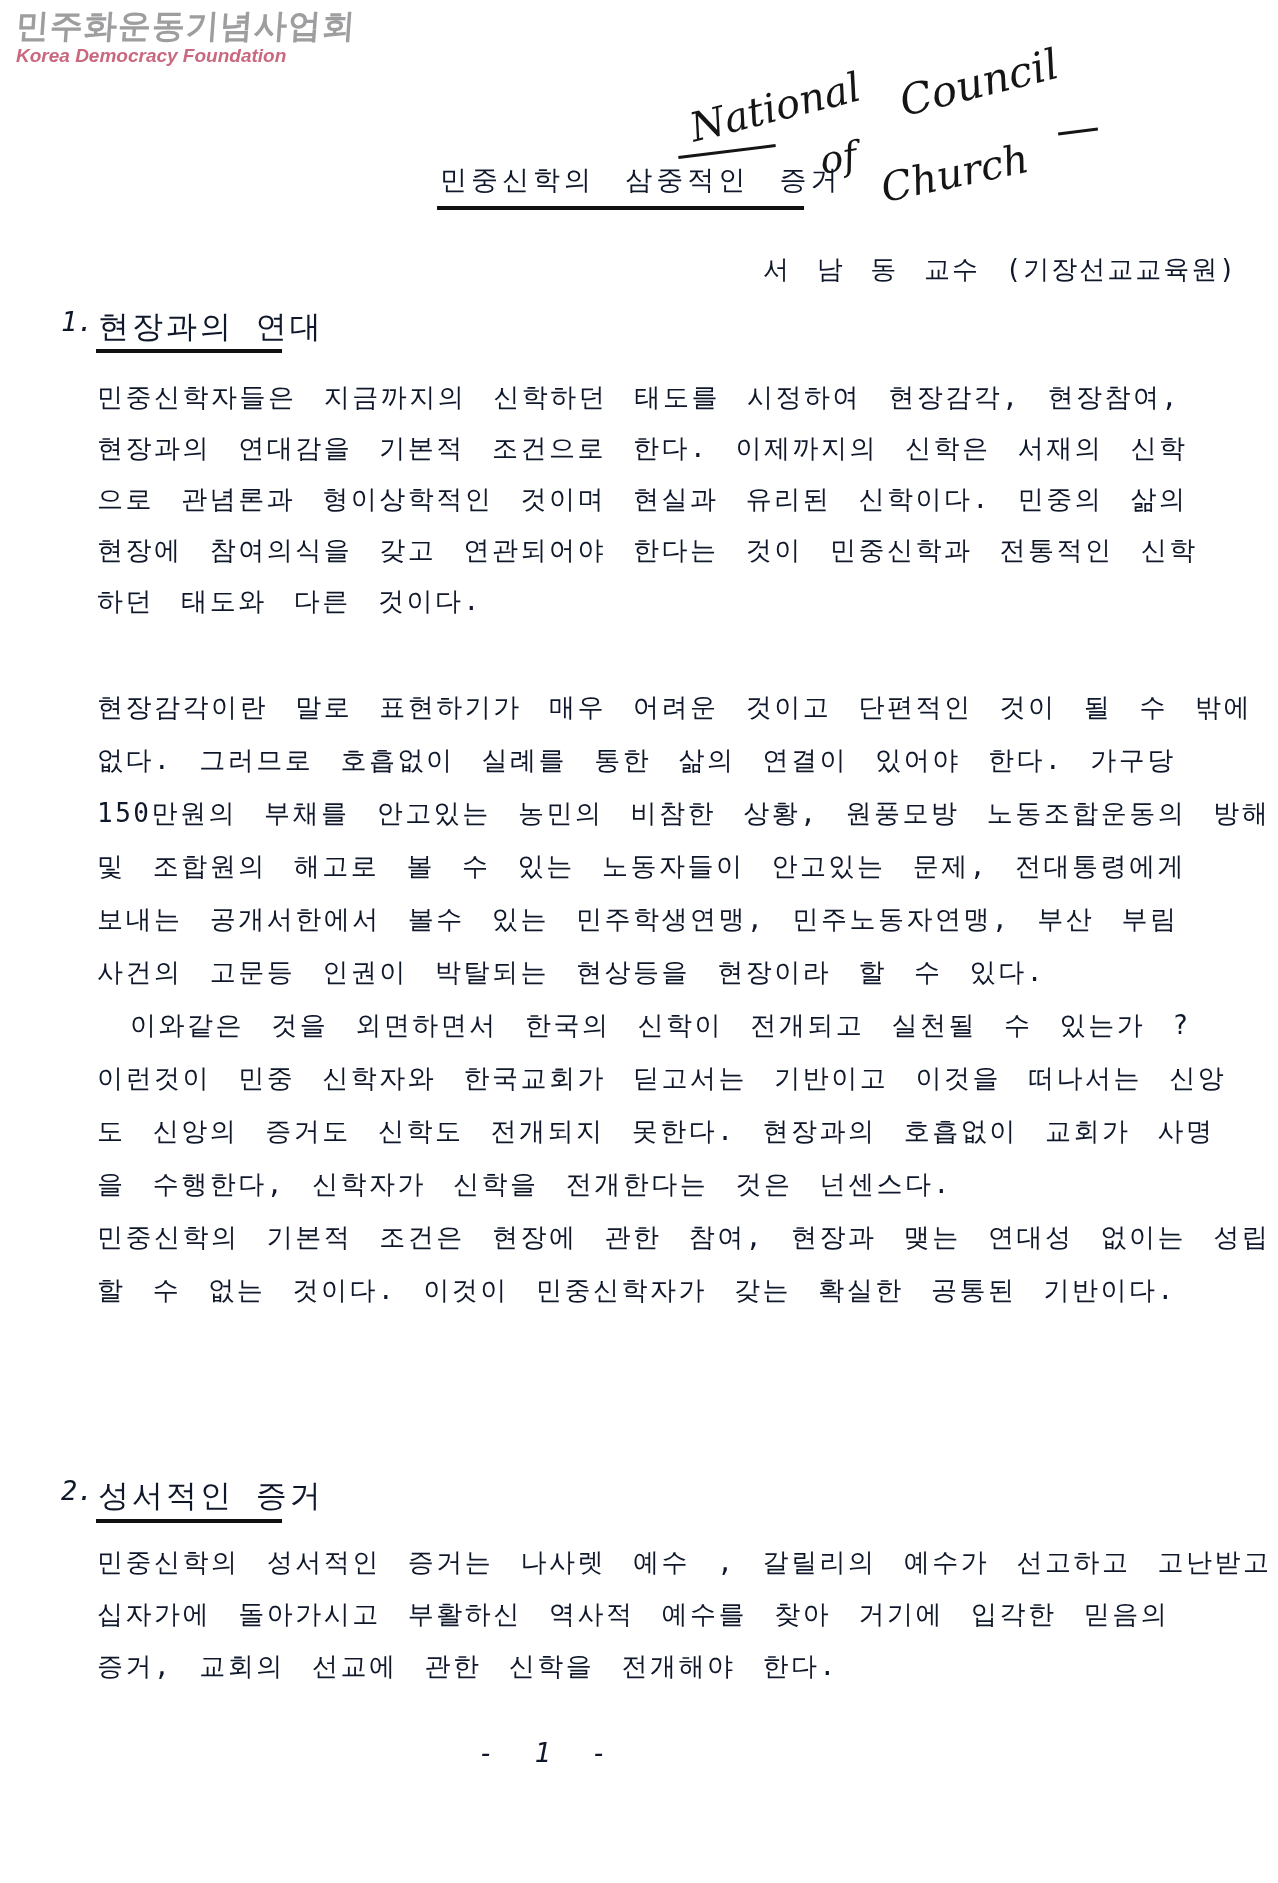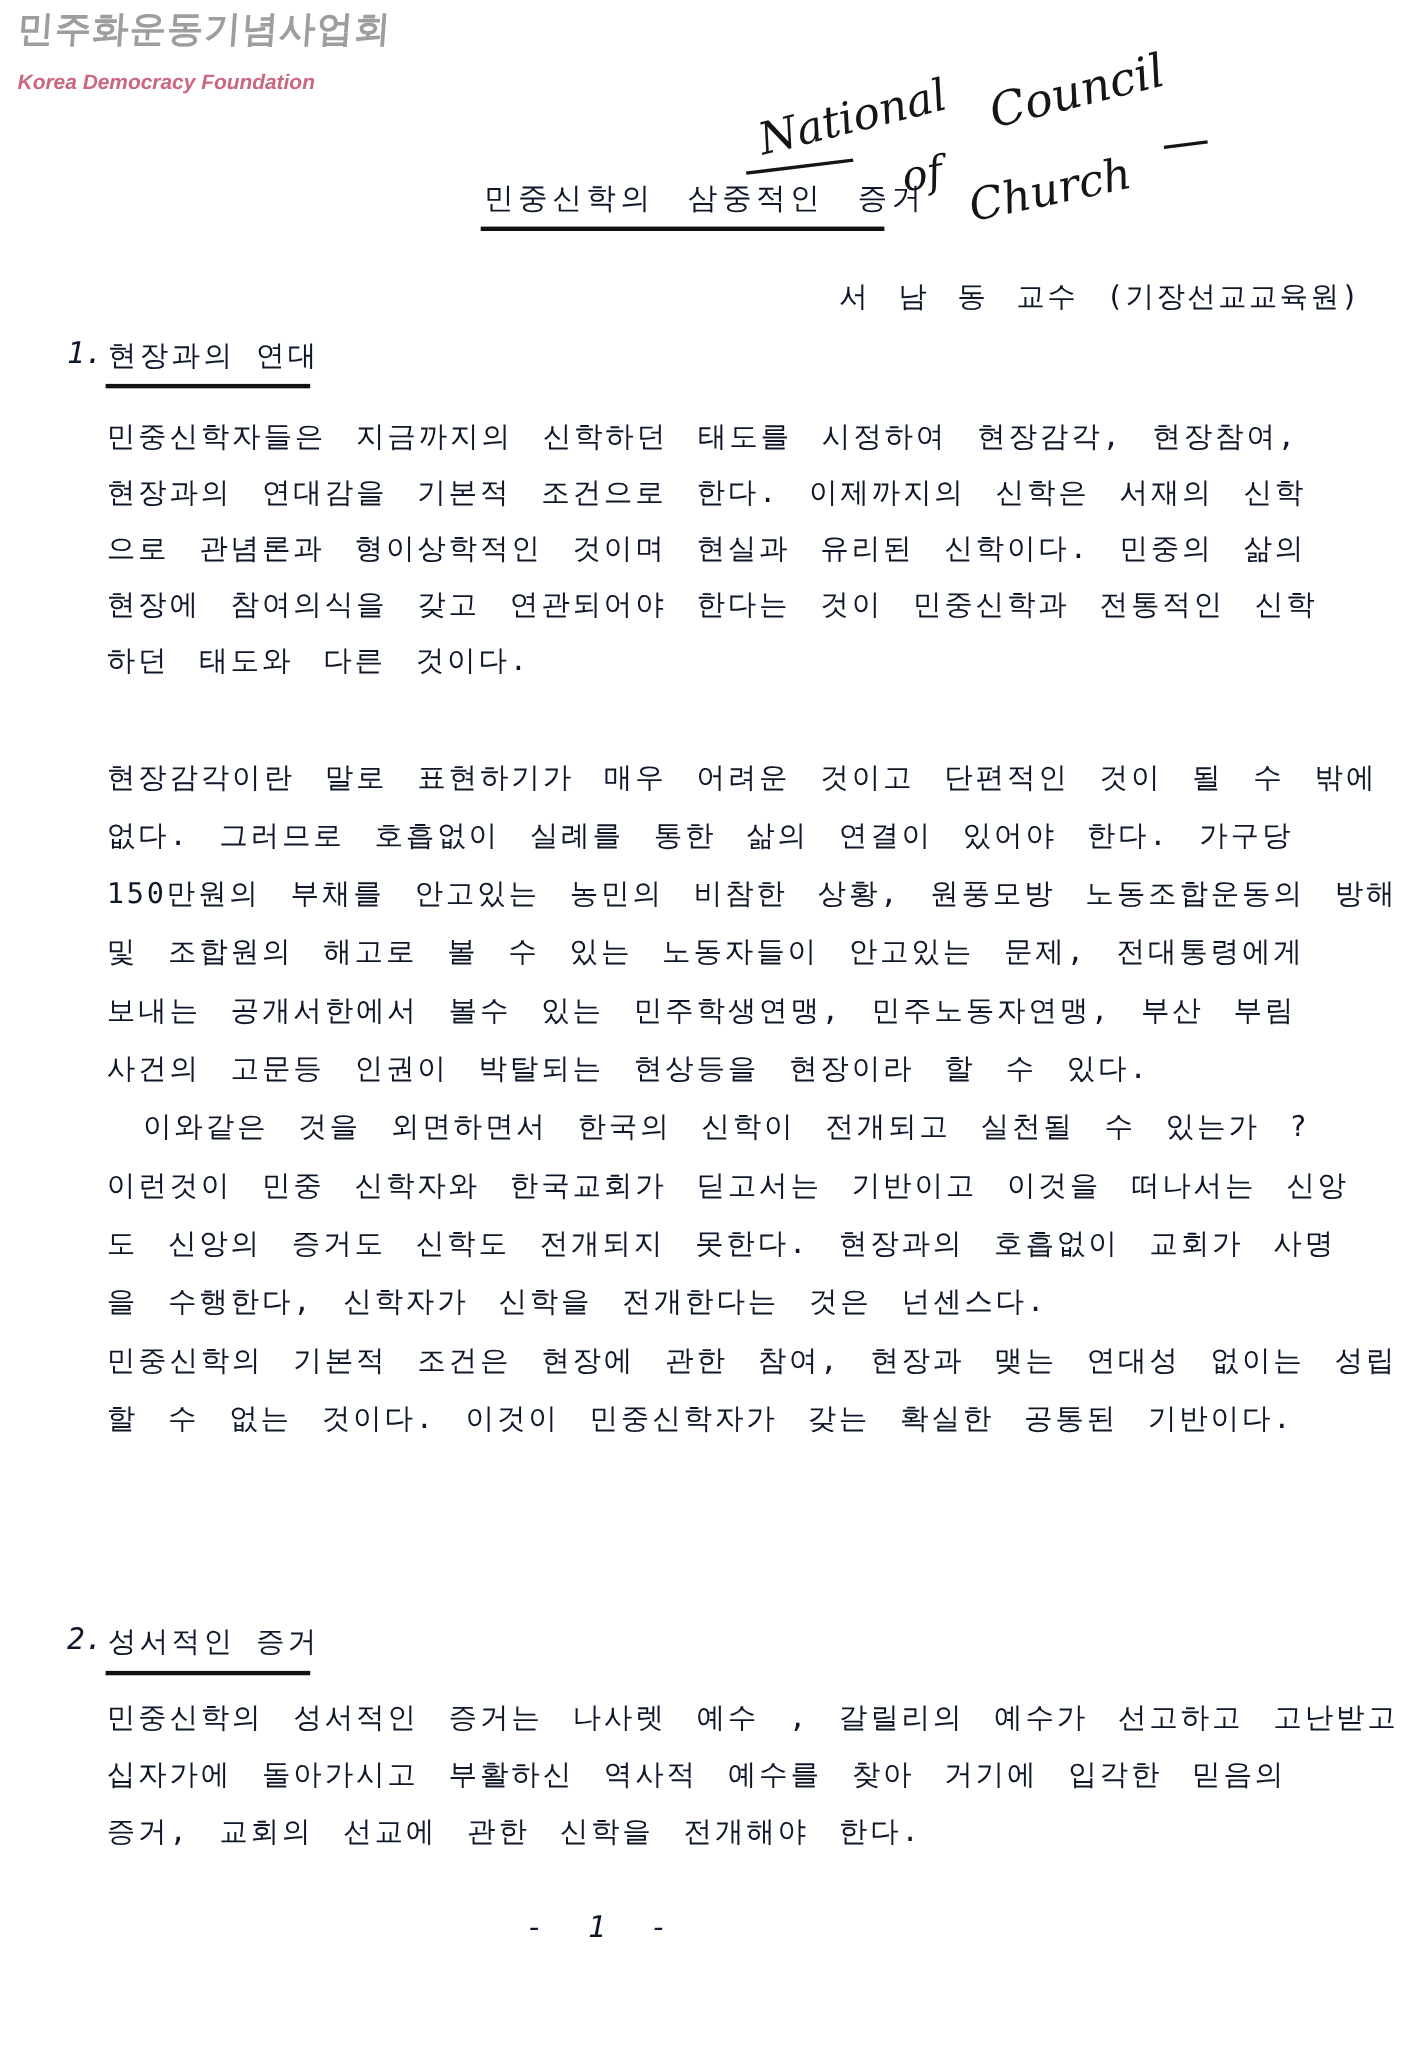--- a/index.html
+++ b/index.html
@@ -15,21 +15,21 @@
   
   .logo{position:absolute;left:16px;top:8px;}
   .logo-kr{
     font-family:"DejaVu Serif", serif;
     font-weight:bold;font-size:33px;line-height:36px;
     color:#9e9ea0;letter-spacing:1px;transform:skewX(-4deg);
   }
   .logo-en{
     font-family:"Liberation Sans", sans-serif;
     font-weight:bold;font-style:italic;font-size:19px;line-height:24px;
-    color:#c9687e;letter-spacing:0px;margin-top:20px;
+    color:#c9687e;letter-spacing:0px;
   }
 
   
   .hw{
     position:absolute;
     font-family:"DejaVu Serif", serif;
     font-style:italic;color:#151515;
     white-space:nowrap;
   }
   .hw-national{left:688px;top:84px;font-size:40px;transform:rotate(-14deg);}
@@ -51,21 +51,21 @@
     left:440px;top:162px;
     font-size:27px;letter-spacing:4px;word-spacing:10px;
   }
   .title-underline{position:absolute;left:437px;top:206px;width:367px;height:4px;background:#111;}
   .author{
     left:763px;top:252px;
     font-size:26px;letter-spacing:2px;word-spacing:8px;
   }
 
   .sec-num{font-size:27px;font-style:italic;left:61px;}
-  .sec-head{font-size:26px;letter-spacing:3px;left:98px;}
+  .sec-head{font-size:31px;letter-spacing:3px;left:98px;}
   .sec-underline{position:absolute;left:96px;width:186px;height:4px;background:#111;}
 
   .bline{
     left:97px;
     font-size:26px;letter-spacing:2.5px;word-spacing:9px;
     line-height:34px;
   }
   .indent{left:130px;}
 
   .page-num{

